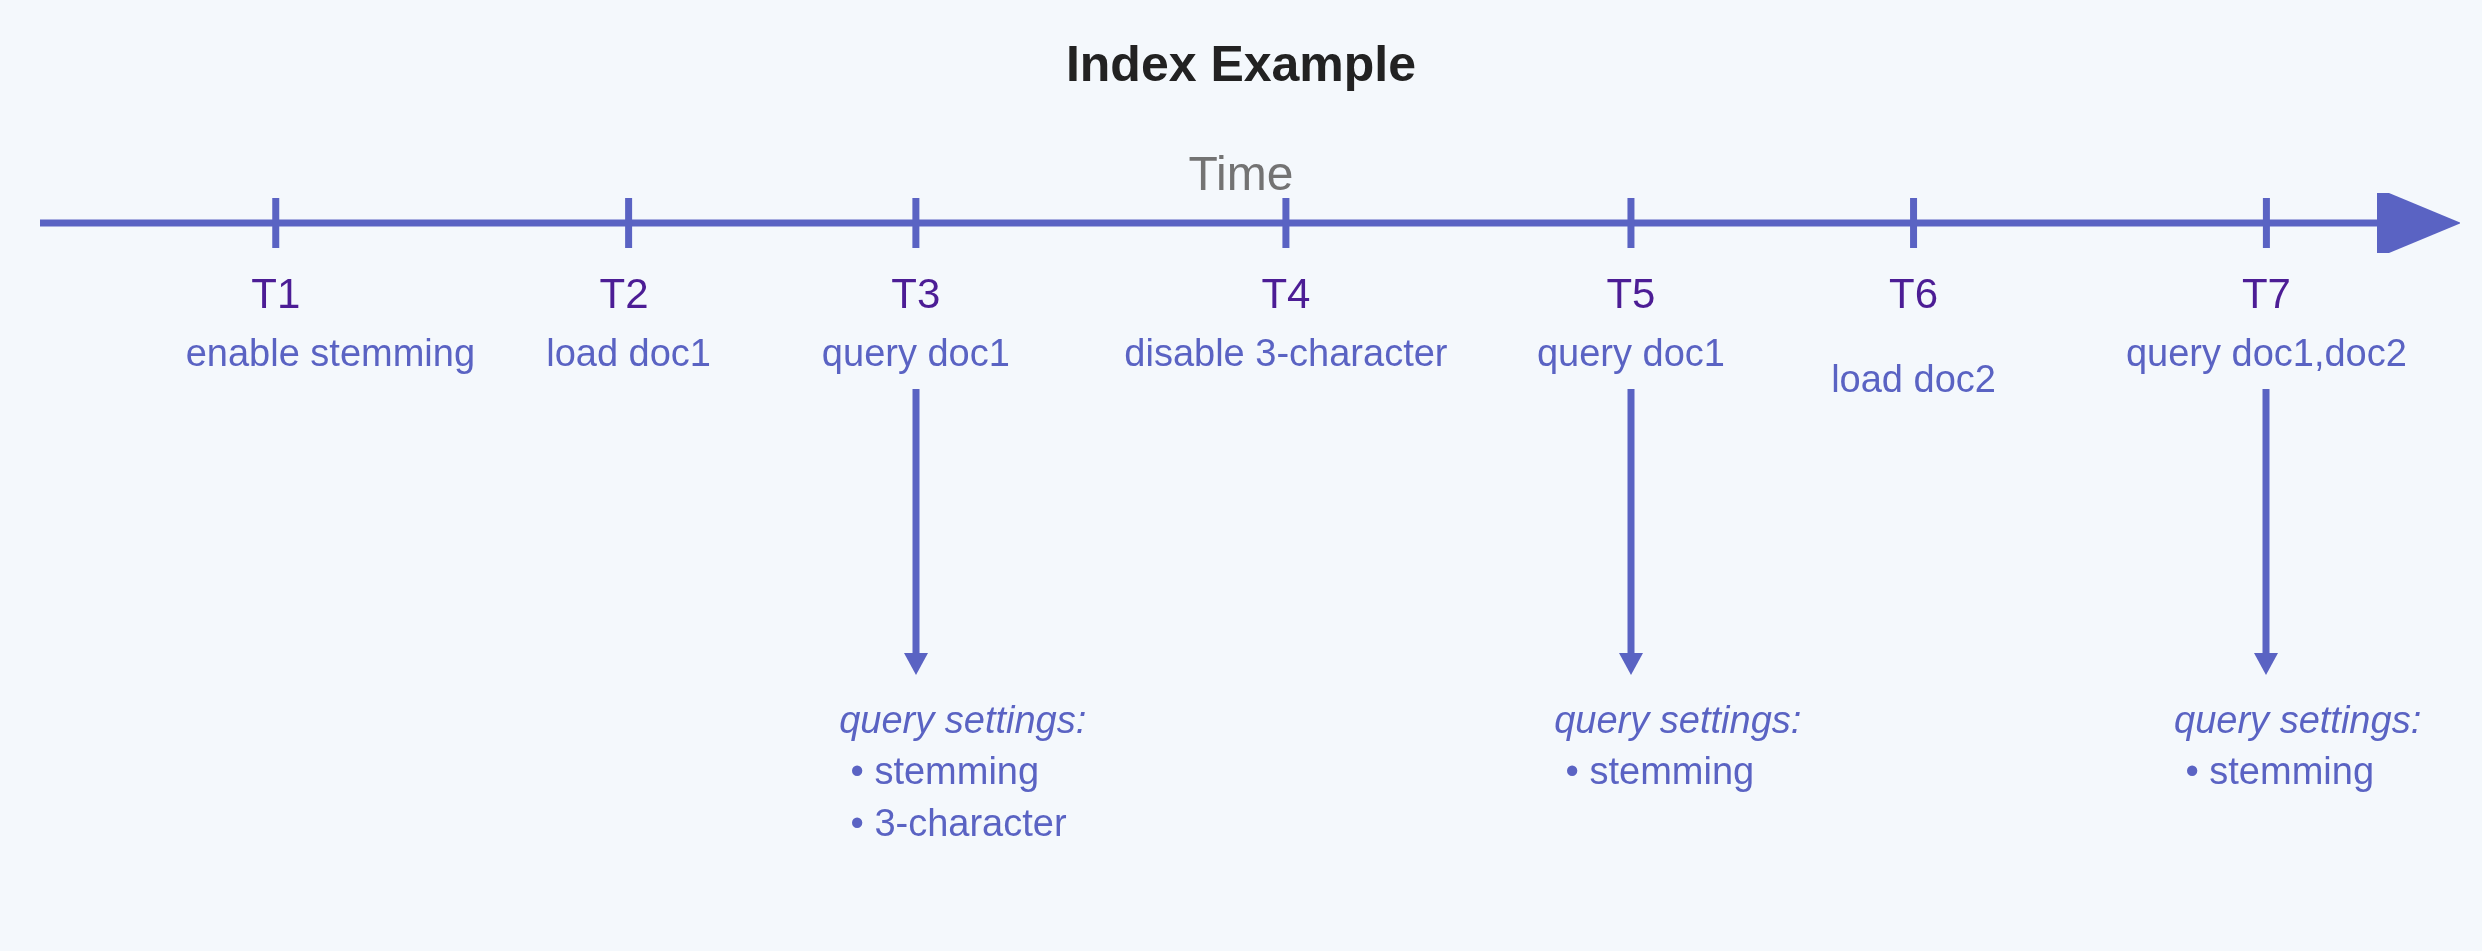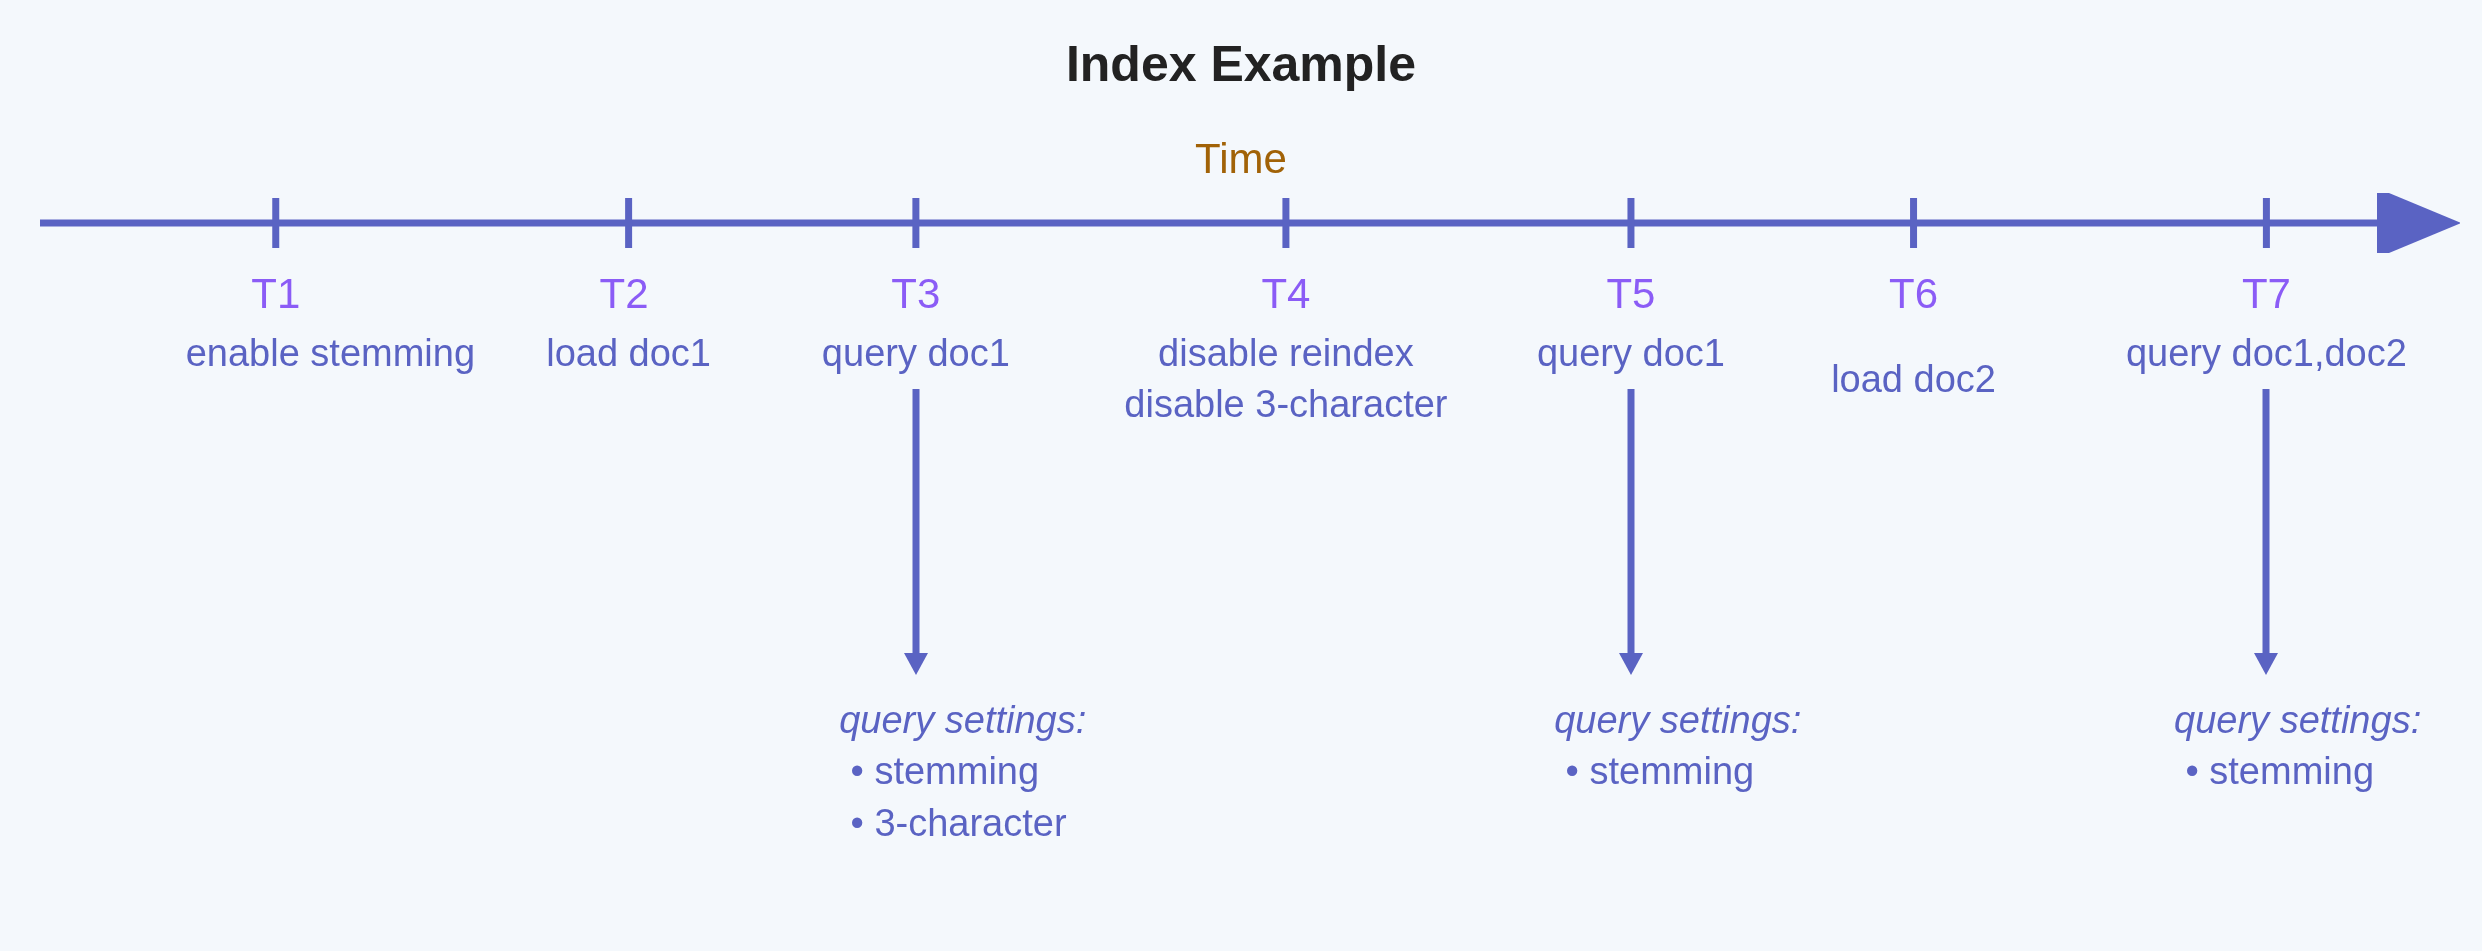--- a/index.html
+++ b/index.html
@@ -17,35 +17,35 @@
       transform: translateX(-50%);
       top: 35px;
       font-size: 50px;
       color: #222;
       font-weight: 700;
     }
     .time-label {
       position: absolute;
       left: 50%;
       transform: translateX(-50%);
-      top: 135px;
-      font-size: 42px;
-      color: #a16207;
+      top: 146px;
+      font-size: 48px;
+      color: #737373;
     }
     .timeline-svg {
       position: absolute;
       top: 193px;
       left: 40px;
       width: 2420px;
       height: 60px;
     }
     .tick-label {
       position: absolute;
       font-size: 42px;
-      color: #8b5cf6;
+      color: #4c1d95;
       text-align: center;
       transform: translateX(-50%);
       white-space: nowrap;
     }
     .action-label {
       position: absolute;
       font-size: 38px;
       color: #5a63c3;
       text-align: center;
       transform: translateX(-50%);
@@ -115,21 +115,20 @@
       <line x1="20" x2="20" y1="0" y2="270" stroke="#5a63c3" stroke-width="7"></line>
       <polygon points="8,264 32,264 20,286" fill="#5a63c3"></polygon>
     </svg>
     <div class="result-label" style="left: 962.723px; top: 695px;">
       <span class="heading">query settings:</span>
       <span class="bullet">• stemming</span>
       <span class="bullet">• 3-character</span>
     </div>
     <div class="tick-label" style="left: 1285.91px; top: 270px;">T4</div>
     <div class="action-label" style="left: 1285.91px; top: 328px;">
-      <span style="display: block;">disable reindex</span>
       <span style="display: block;">disable 3-character</span>
     </div>
     <div class="tick-label" style="left: 1630.95px; top: 270px;">T5</div>
     <div class="action-label" style="left: 1630.95px; top: 328px;">
       <span style="display: block;">query doc1</span>
     </div>
     <svg class="down-arrow" width="40" height="286" viewBox="0 0 40 286" style="left: 1610.95px; top: 389px;">
       <line x1="20" x2="20" y1="0" y2="270" stroke="#5a63c3" stroke-width="7"></line>
       <polygon points="8,264 32,264 20,286" fill="#5a63c3"></polygon>
     </svg>

